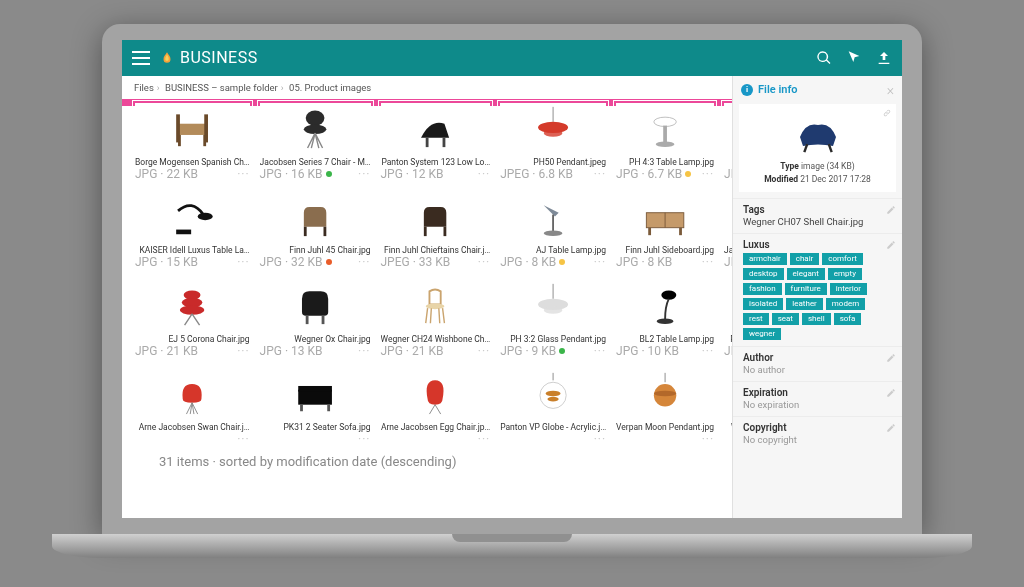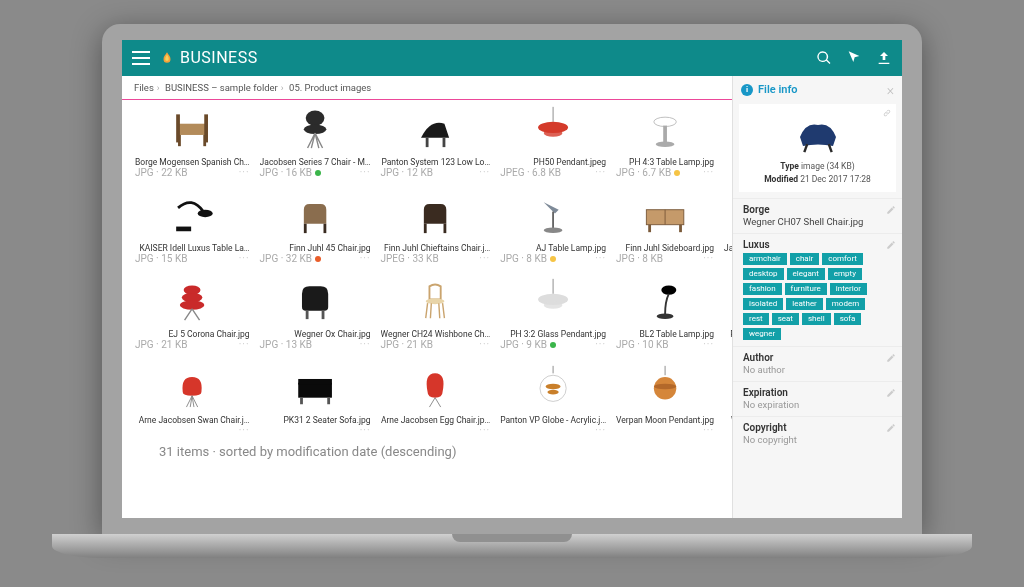--- a/index.html
+++ b/index.html
@@ -61,21 +61,21 @@
     color: #fff;
   }
   .hamburger { width: 18px; height: 14px; display:flex; flex-direction:column; justify-content:space-between; cursor:pointer; margin-right:10px;}
   .hamburger span { display:block; height:2px; background:#fff;}
   .flame { width:14px; height:18px; margin-right:6px; }
   .brand { font-size: 16px; letter-spacing: .5px; font-weight:400; }
   .header-right { margin-left:auto; display:flex; align-items:center; gap:14px; }
   .hicon { width:16px; height:16px; fill:#fff; cursor:pointer; }
 
   
-  .breadcrumb { font-size: 9.5px; color:#555; padding: 6px 12px; border-bottom:1px solid #ec4899; }
+  .breadcrumb { font-size: 9.5px; color:#555; padding: 6px 12px; border-bottom:7px solid #ec4899; }
   .breadcrumb span { color:#555; }
   .breadcrumb .sep { margin: 0 3px; color:#aaa; }
 
   
   .main {
     position: absolute;
     top: 54px;
     left:0;
     right: 170px;
     bottom: 0;
@@ -95,21 +95,21 @@
   .thumb {
     width: 100%;
     height: 52px;
     background: #fff;
     display:flex;
     align-items:center;
     justify-content:center;
   }
   .thumb svg { max-width: 60%; max-height: 90%; }
   .card-name { font-size: 8.5px; color:#333; white-space:nowrap; overflow:hidden; text-overflow:ellipsis; margin-top:2px; line-height:1.2;text-align:right; }
-  .card-meta { font-size: 10px; color:#aaa; line-height:1.2; display:flex; align-items:center; gap:3px;justify-content:flex-end;}
+  .card-meta { font-size: 12px; color:#aaa; line-height:1.2; display:flex; align-items:center; gap:3px;}
   .card-meta .dot { width:6px; height:6px; border-radius:50%; }
   .card-meta .more { margin-left:auto; color:#ccc; letter-spacing:1px; }
   .status-line { font-size:13px; color:#888; padding:4px 2px;margin-left:25px; }
 
   
   .info-panel {
     position: absolute;
     top: 36px;
     right: 0;
     width: 170px;
@@ -526,21 +526,21 @@
             <rect x="66" y="52" width="4" height="14" fill="#2a2a2a" transform="rotate(-20 68 52)"></rect>
           </svg>
           <div class="meta-block"><b>Type</b> <span>image (34 KB)</span></div>
           <div class="meta-block"><b>Modified</b> <span>21 Dec 2017 17:28</span></div>
         </div>
 
         <div class="field">
           <svg class="edit-ic" viewBox="0 0 24 24">
               <path d="M3 17.25V21h3.75L17.81 9.94l-3.75-3.75L3 17.25zM20.71 7.04a1 1 0 000-1.41l-2.34-2.34a1 1 0 00-1.41 0l-1.83 1.83 3.75 3.75 1.83-1.83z"></path>
             </svg>
-          <div class="field-label">Borge</div>
+          <div class="field-label">Tags</div>
           <div class="field-val" style="color:#444;">Wegner CH07 Shell Chair.jpg</div>
         </div>
         <div class="field">
           <svg class="edit-ic" viewBox="0 0 24 24">
               <path d="M3 17.25V21h3.75L17.81 9.94l-3.75-3.75L3 17.25zM20.71 7.04a1 1 0 000-1.41l-2.34-2.34a1 1 0 00-1.41 0l-1.83 1.83 3.75 3.75 1.83-1.83z"></path>
             </svg>
           <div class="field-label">Luxus</div>
           <div class="tags" id="tags">
               <span class="tag">armchair</span>
               <span class="tag">chair</span>

